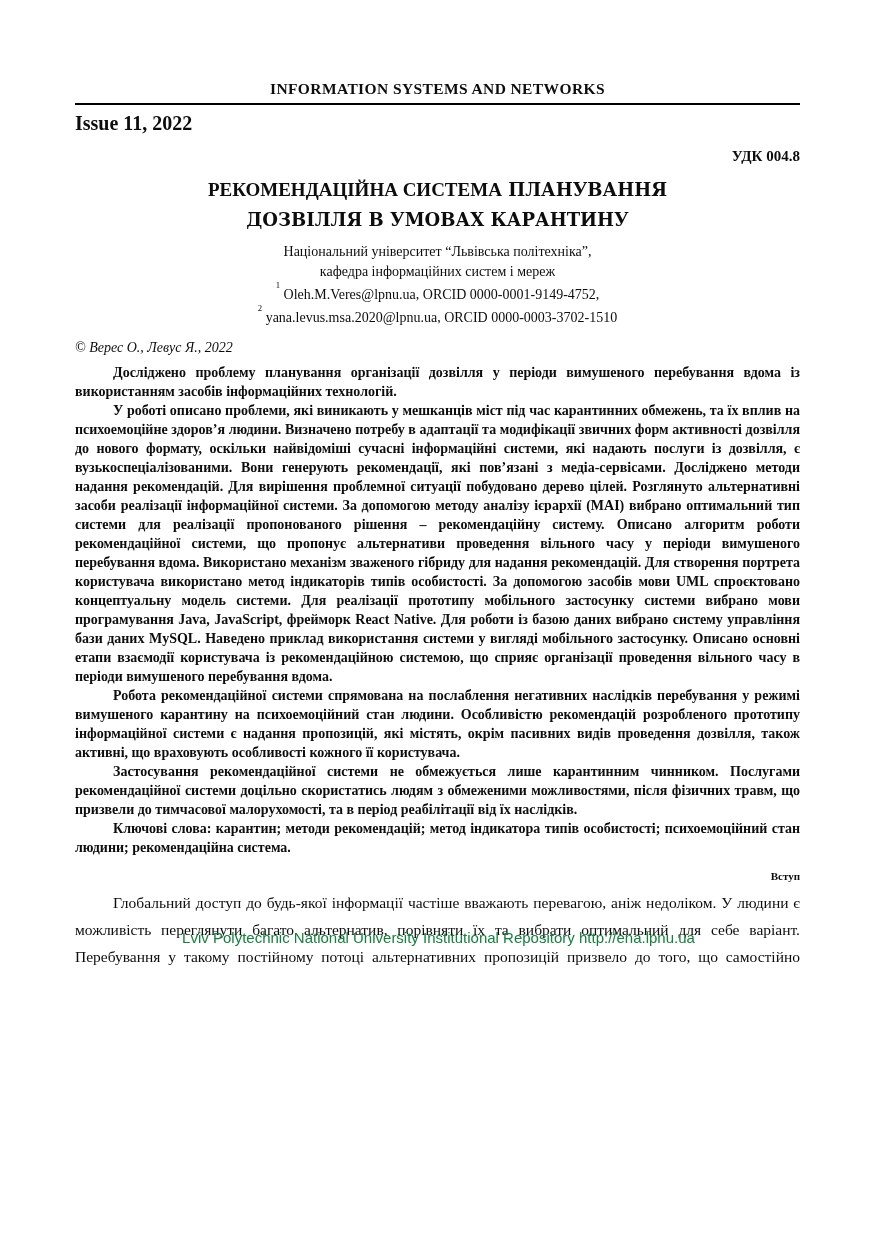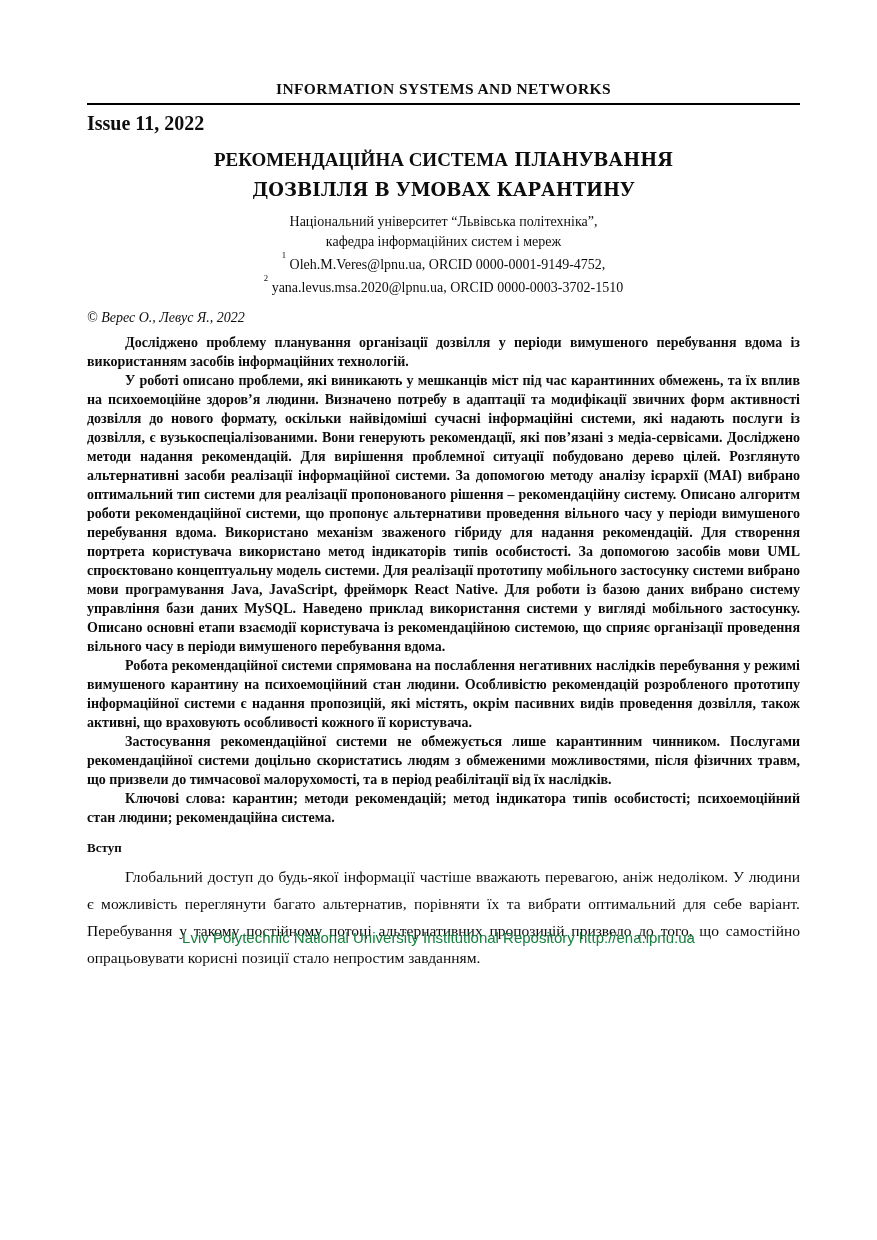--- a/index.html
+++ b/index.html
@@ -5,21 +5,20 @@
   * { margin: 0; padding: 0; box-sizing: border-box; }
   html, body { background: #ffffff; }
   .page {
     position: relative;
     width: 877px;
     height: 968px;
     background: #ffffff;
     color: #0d0d0d;
     font-family: "Liberation Serif", serif;
     overflow: hidden;
-    padding-left: 12px;
   }
   .content { padding: 0 77px 0 75px; }
 
   .journal-title {
     padding-top: 80px;
     text-align: center;
     font-weight: bold;
     font-size: 15.5px;
     letter-spacing: 0.4px;
   }
@@ -48,21 +47,21 @@
 
   .abstract {
     margin-top: 7px;
     font-weight: bold;
     font-size: 14px;
     line-height: 19px;
     text-align: justify;
   }
   .abstract p { margin: 0; text-indent: 38px; }
 
-  .intro-heading { text-align: left; font-weight: bold; font-size: 13px; margin-top: 13px; }
+  .intro-heading { text-align: right; font-weight: bold; font-size: 11px; margin-top: 13px; }
   .intro p {
     margin-top: 7px;
     font-size: 15.5px;
     line-height: 27px;
     text-align: justify;
     text-indent: 38px;
   }
 
   .footer {
     position: absolute;
@@ -76,20 +75,21 @@
 </head>
 <body>
 
 <div class="page">
   <div class="content">
 
     <div class="journal-title">INFORMATION SYSTEMS AND NETWORKS</div>
     <div class="rule"></div>
     <div class="issue">Issue 11, 2022</div>
 
+    <div class="udc">УДК 004.8</div>
 
     <h1 class="title">
       <div><span>РЕКОМЕНДАЦІЙНА СИСТЕМА</span><span class="t-heavy with-gap">ПЛАНУВАННЯ</span></div>
       <div><span class="t-heavy">ДОЗВІЛЛЯ В УМОВАХ КАРАНТИНУ</span></div>
     </h1>
 
 
     <div class="affiliation">
       <div>Національний університет “Львівська політехніка”,</div>
       <div>кафедра інформаційних систем і мереж</div>

